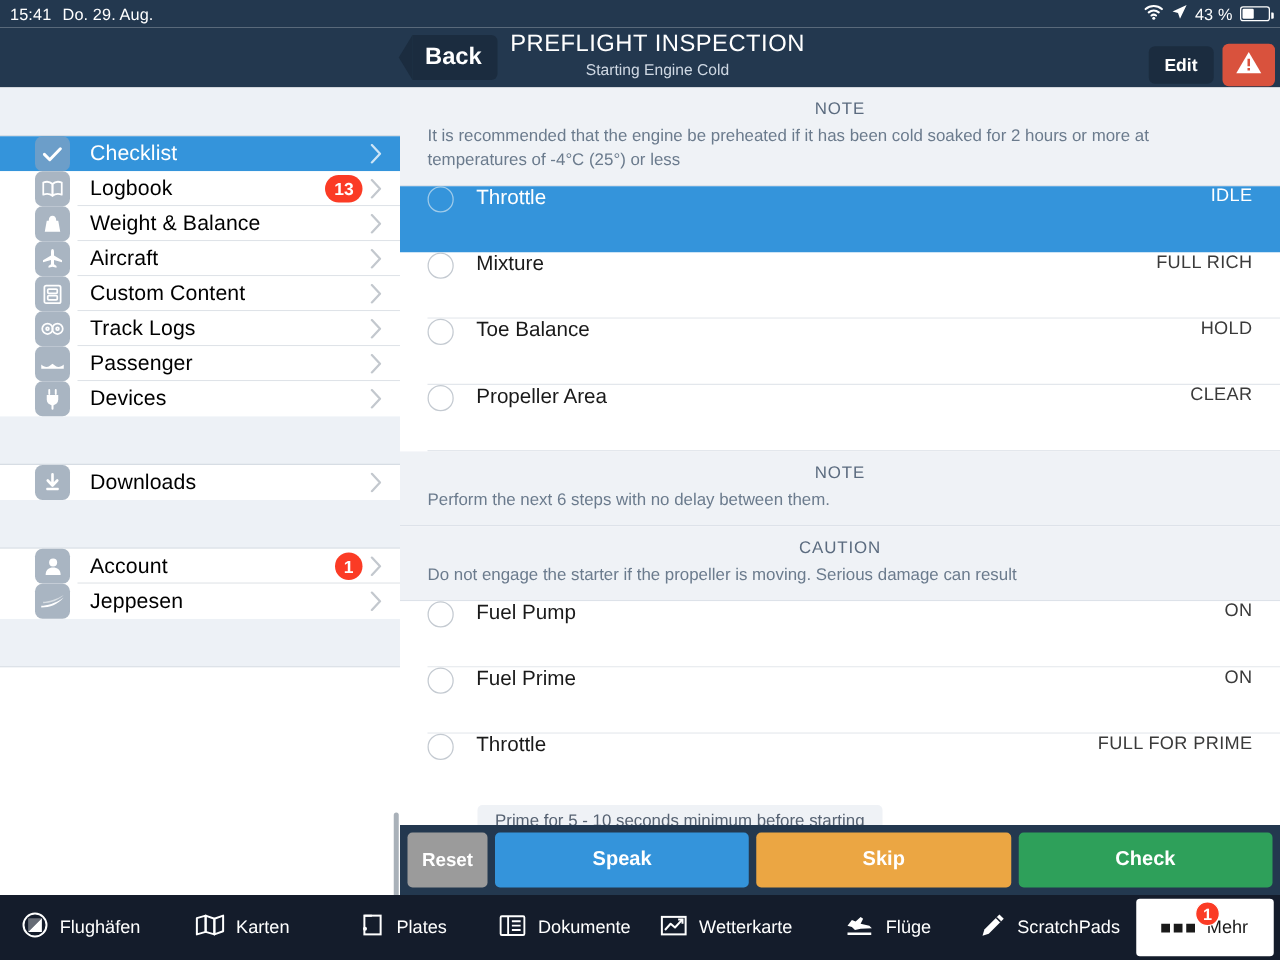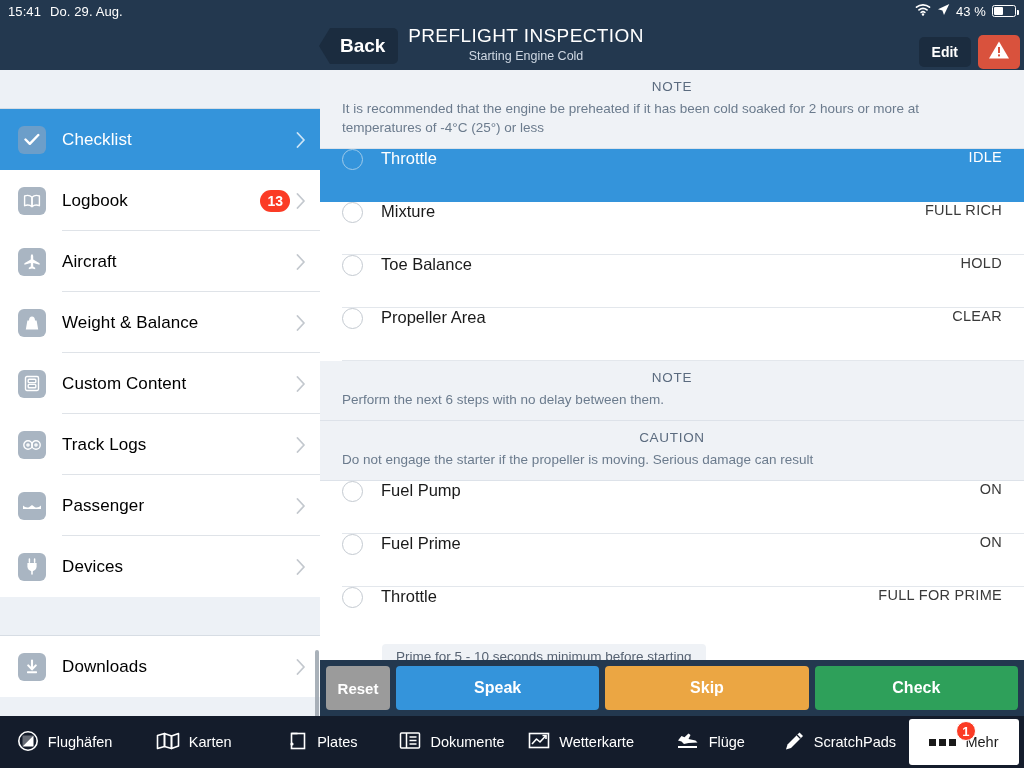--- a/index.html
+++ b/index.html
@@ -73,22 +73,22 @@
   }
 
   
   .sidebar {
     position: absolute; left: 0; top: 70px; width: 320px; bottom: 52px;
     background: #ffffff; overflow: hidden;
   }
   .sb-gap { height: 39px; background: #EDF1F6; border-bottom: 1px solid #d7dde4; }
   .sb-gap.first { border-top: none; }
   .sb-row {
-    position: relative; height: 61px; display: flex; align-items: center;
-    padding-left: 18px; background: #fff; cursor: pointer;
+    position: relative; height: 28px; display: flex; align-items: center;
+    padding-left: 28px; background: #fff; cursor: pointer;
   }
   .sb-row.active { background: #3494DB; }
   .sb-row .sep {
     position: absolute; left: 62px; right: 0; bottom: 0; height: 1px; background: #dfe3e8;
   }
   .sb-ico {
     width: 28px; height: 28px; border-radius: 6px; background: #A9B5C2;
     display: flex; align-items: center; justify-content: center;
     flex: 0 0 auto; color: #fff;
   }
@@ -276,40 +276,40 @@
       <span class="sb-chev">
         <svg width="10" height="16" viewBox="0 0 10 16">
             <path d="M1.5 1 L8 8 L1.5 15" fill="none" stroke="#c3c8ce" stroke-width="1.8" stroke-linecap="round" stroke-linejoin="round"></path>
           </svg>
       </span>
       <span class="sep"></span>
     </div>
 
     <div class="sb-row">
       <span class="sb-ico">
+        <svg width="18" height="16" viewBox="0 0 18 16">
+            <path d="M6 5.5 C6 3 7.2 1.6 9 1.6 C10.8 1.6 12 3 12 5.5 Z M4.4 5.5 H13.6 L15.2 14.4 H2.8 Z" fill="#fff"></path>
+          </svg>
+      </span>
+      <span class="sb-label">Weight &amp; Balance</span>
+      <span class="sb-chev">
+        <svg width="10" height="16" viewBox="0 0 10 16">
+            <path d="M1.5 1 L8 8 L1.5 15" fill="none" stroke="#c3c8ce" stroke-width="1.8" stroke-linecap="round" stroke-linejoin="round"></path>
+          </svg>
+      </span>
+      <span class="sep"></span>
+    </div>
+
+    <div class="sb-row">
+      <span class="sb-ico">
         <svg width="18" height="18" viewBox="0 0 18 18">
             <path d="M9 1.2 C9.8 1.2 10.2 2.2 10.2 3.6 V6.4 L16.6 10.2 V11.8 L10.2 10 V13.4 L12.2 14.8 V16.2 L9 15.4 L5.8 16.2 V14.8 L7.8 13.4 V10 L1.4 11.8 V10.2 L7.8 6.4 V3.6 C7.8 2.2 8.2 1.2 9 1.2 Z" fill="#fff"></path>
           </svg>
       </span>
       <span class="sb-label">Aircraft</span>
-      <span class="sb-chev">
-        <svg width="10" height="16" viewBox="0 0 10 16">
-            <path d="M1.5 1 L8 8 L1.5 15" fill="none" stroke="#c3c8ce" stroke-width="1.8" stroke-linecap="round" stroke-linejoin="round"></path>
-          </svg>
-      </span>
-      <span class="sep"></span>
-    </div>
-
-    <div class="sb-row">
-      <span class="sb-ico">
-        <svg width="18" height="16" viewBox="0 0 18 16">
-            <path d="M6 5.5 C6 3 7.2 1.6 9 1.6 C10.8 1.6 12 3 12 5.5 Z M4.4 5.5 H13.6 L15.2 14.4 H2.8 Z" fill="#fff"></path>
-          </svg>
-      </span>
-      <span class="sb-label">Weight &amp; Balance</span>
       <span class="sb-chev">
         <svg width="10" height="16" viewBox="0 0 10 16">
             <path d="M1.5 1 L8 8 L1.5 15" fill="none" stroke="#c3c8ce" stroke-width="1.8" stroke-linecap="round" stroke-linejoin="round"></path>
           </svg>
       </span>
       <span class="sep"></span>
     </div>
 
     <div class="sb-row">
       <span class="sb-ico">

